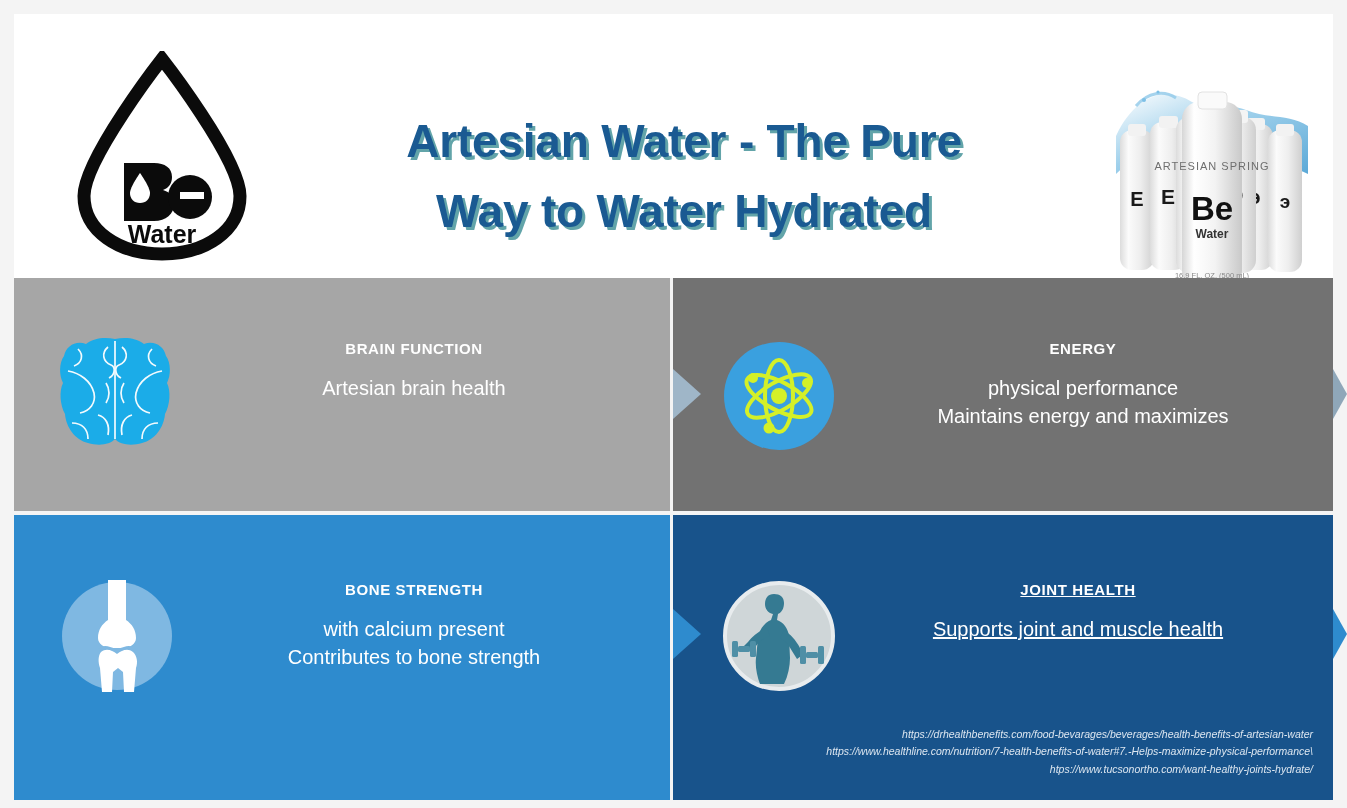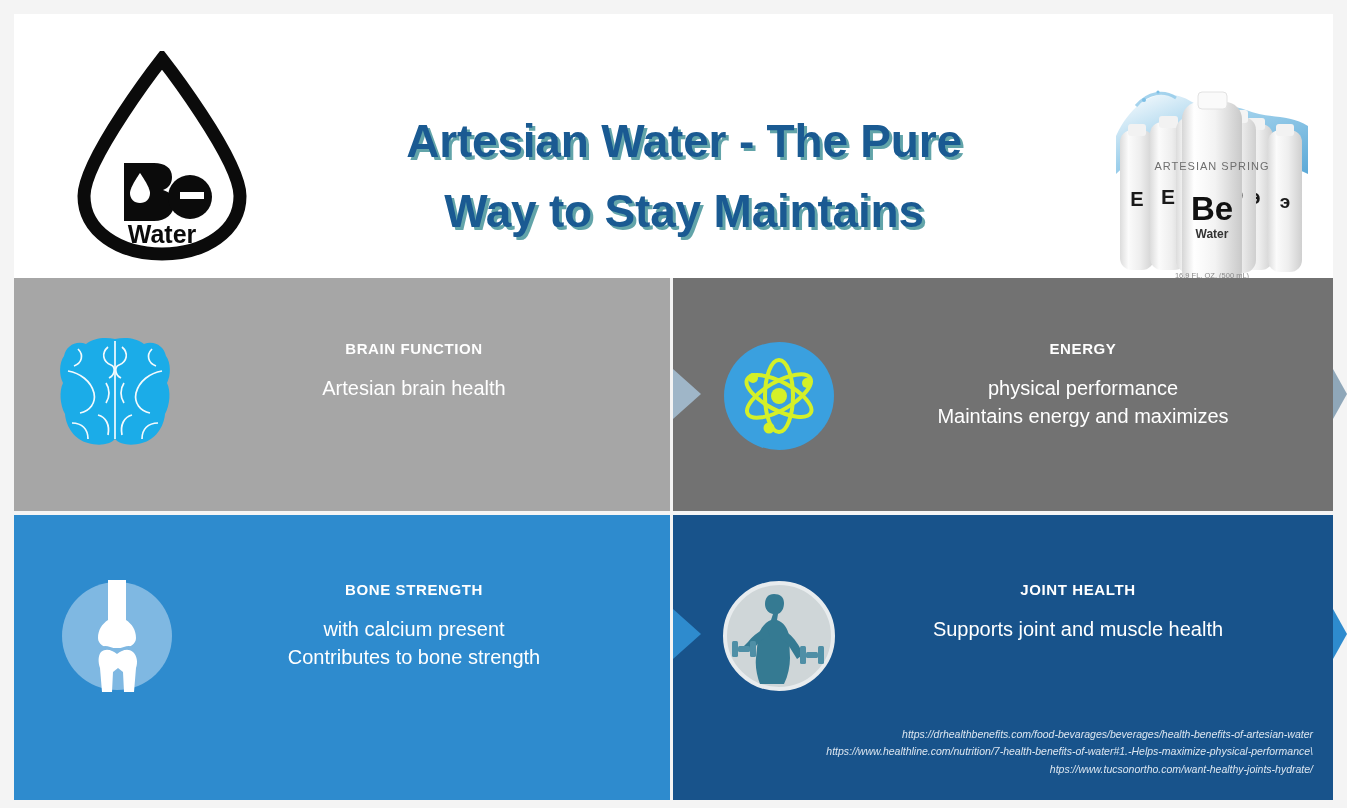--- a/index.html
+++ b/index.html
@@ -83,21 +83,21 @@
   #panel-joint  .panel-icon { left: 49px; top: 65px; }
 
   .panel-text {
     position: absolute;
     color: #ffffff;
     text-align: center;
   }
   #panel-brain  .panel-text { left: 170px; top: 62px; width: 460px; }
   #panel-energy .panel-text { left: 175px; top: 62px; width: 470px; }
   #panel-bone   .panel-text { left: 170px; top: 66px; width: 460px; }
-  #panel-joint  .panel-text { left: 170px; top: 66px; width: 470px; }
+  #panel-joint  .panel-text { left: 170px; top: 66px; width: 470px; text-decoration: underline; }
 
   .panel-heading {
     font-size: 15px;
     font-weight: bold;
     letter-spacing: 0.6px;
     margin-bottom: 17px;
     font-family: "Liberation Sans", sans-serif;
   }
   .panel-desc {
     font-size: 20px;
@@ -173,21 +173,21 @@
           <path d="M78 122 C78 122 68 136 68 142 C68 148 72 152 78 152 C84 152 88 148 88 142 C88 136 78 122 78 122 Z" fill="#ffffff"></path>
           <circle cx="128" cy="146" r="22" fill="#0b0b0b"></circle>
           <rect x="118" y="141" width="24" height="7" fill="#ffffff"></rect>
         </g>
         <text x="100" y="192" font-family="'Liberation Sans', sans-serif" font-size="25" font-weight="bold" fill="#0b0b0b" text-anchor="middle">Water</text>
       </svg>
     </div>
 
     <div id="title-wrap">
       <div class="title-line">Artesian Water - The Pure</div>
-      <div class="title-line">Way to Stay Maintains</div>
+      <div class="title-line">Way to Water Hydrated</div>
     </div>
 
     <div id="bottles">
       <svg viewBox="0 0 196 220" width="196" height="220">
         <defs>
           <linearGradient id="splash" x1="0" y1="0" x2="1" y2="1">
             <stop offset="0%" stop-color="#ffffff"></stop>
             <stop offset="45%" stop-color="#8ec8e8"></stop>
             <stop offset="100%" stop-color="#3f9ad0"></stop>
           </linearGradient>
@@ -351,21 +351,21 @@
         </g>
       </svg>
     </div>
     <div class="panel-text">
       <div class="panel-heading">JOINT HEALTH</div>
       <div class="panel-desc">Supports joint and muscle health</div>
     </div>
 
     <div id="citations">
       <div class="citation-line">https://drhealthbenefits.com/food-bevarages/beverages/health-benefits-of-artesian-water</div>
-      <div class="citation-line">https://www.healthline.com/nutrition/7-health-benefits-of-water#1.-Helps-maximize-physical-performance\</div>
+      <div class="citation-line">https://www.healthline.com/nutrition/7-health-benefits-of-water#7.-Helps-maximize-physical-performance\</div>
       <div class="citation-line">htps://www.tucsonortho.com/want-healthy-joints-hydrate/</div>
     </div>
   </div>
 
   <div class="chevron" id="chevron-top"></div>
   <div class="chevron" id="chevron-bottom"></div>
   <div class="chevron-edge" id="chevron-top-edge"></div>
   <div class="chevron-edge" id="chevron-bottom-edge"></div>
 
 </div>

